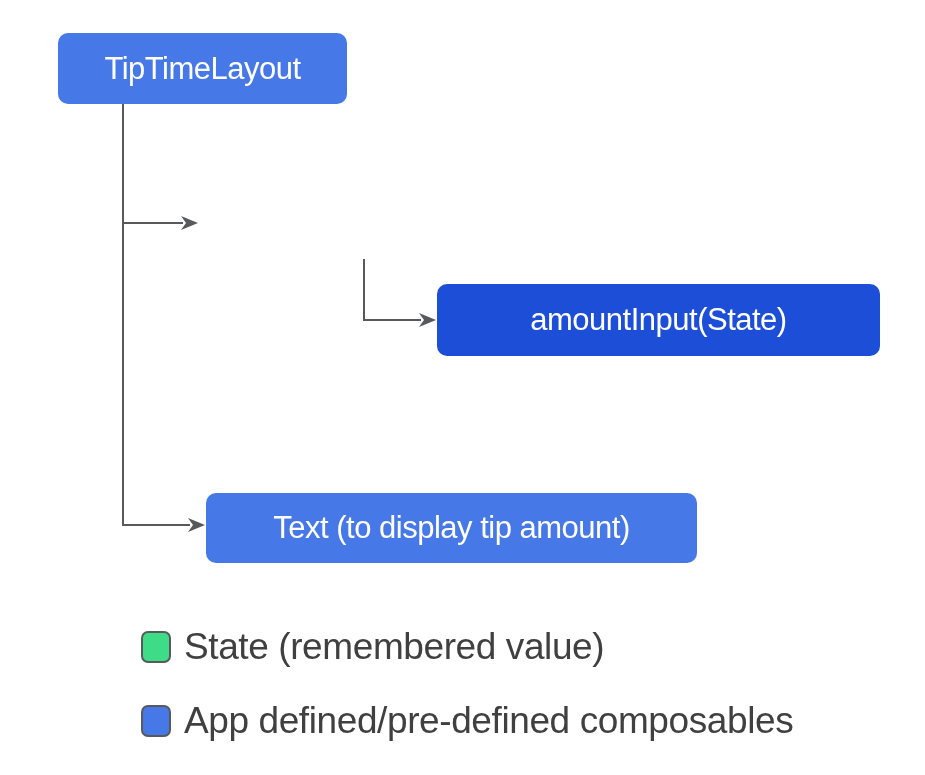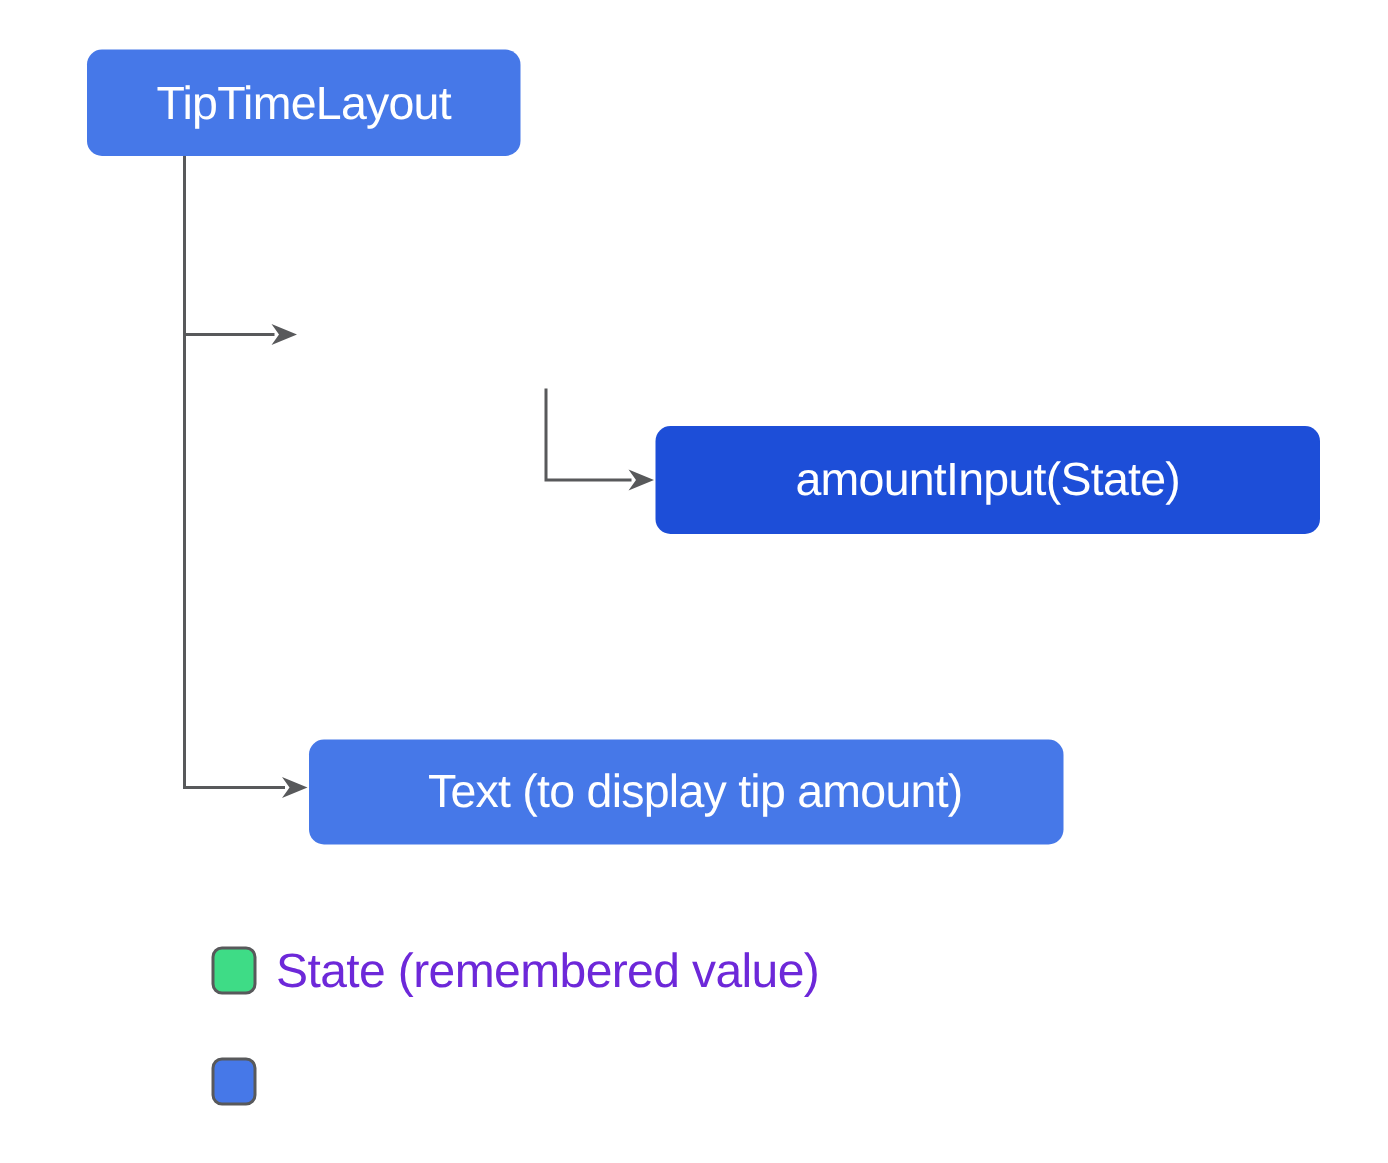--- a/index.html
+++ b/index.html
@@ -50,23 +50,23 @@
   .legend-row-2 { left: 141px; top: 704px; }
   .legend-swatch {
     width: 26px;
     height: 28px;
     border: 2.5px solid #58595B;
     border-radius: 7px;
     box-sizing: content-box;
     flex: 0 0 auto;
   }
   .legend-label {
-    font-size: 32px;
+    font-size: 37px;
     letter-spacing: -0.4px;
-    color: #6d28d9;
+    color: #404040;
     white-space: nowrap;
   }
 </style>
 </head>
 <body>
 
 <div class="canvas">
 
   <svg class="connector-layer" width="925" height="775" viewBox="0 0 925 775" xmlns="http://www.w3.org/2000/svg">
 
@@ -82,26 +82,27 @@
 
   <div class="node node-tiptimelayout" style="background-color: rgb(70, 120, 232);">
     <span>TipTimeLayout</span>
   </div>
 
 
   <div class="node node-amountinput" style="background-color: #1d4ed8;">
     <span>amountInput(State)</span>
   </div>
 
-  <div class="node node-text" style="background-color: rgb(70, 120, 232); padding-left: 12px;">
+  <div class="node node-text" style="background-color: rgb(70, 120, 232);">
     <span>Text (to display tip amount)</span>
   </div>
 
   <div class="legend-row legend-row-1">
     <span class="legend-swatch" style="background-color: rgb(62, 220, 134);"></span>
     <span class="legend-label">State (remembered value)</span>
   </div>
 
   <div class="legend-row legend-row-2">
     <span class="legend-swatch" style="background-color: rgb(70, 120, 232);"></span>
+    <span class="legend-label">App defined/pre-defined composables</span>
   </div>
 
 </div>
 
 </body></html>

